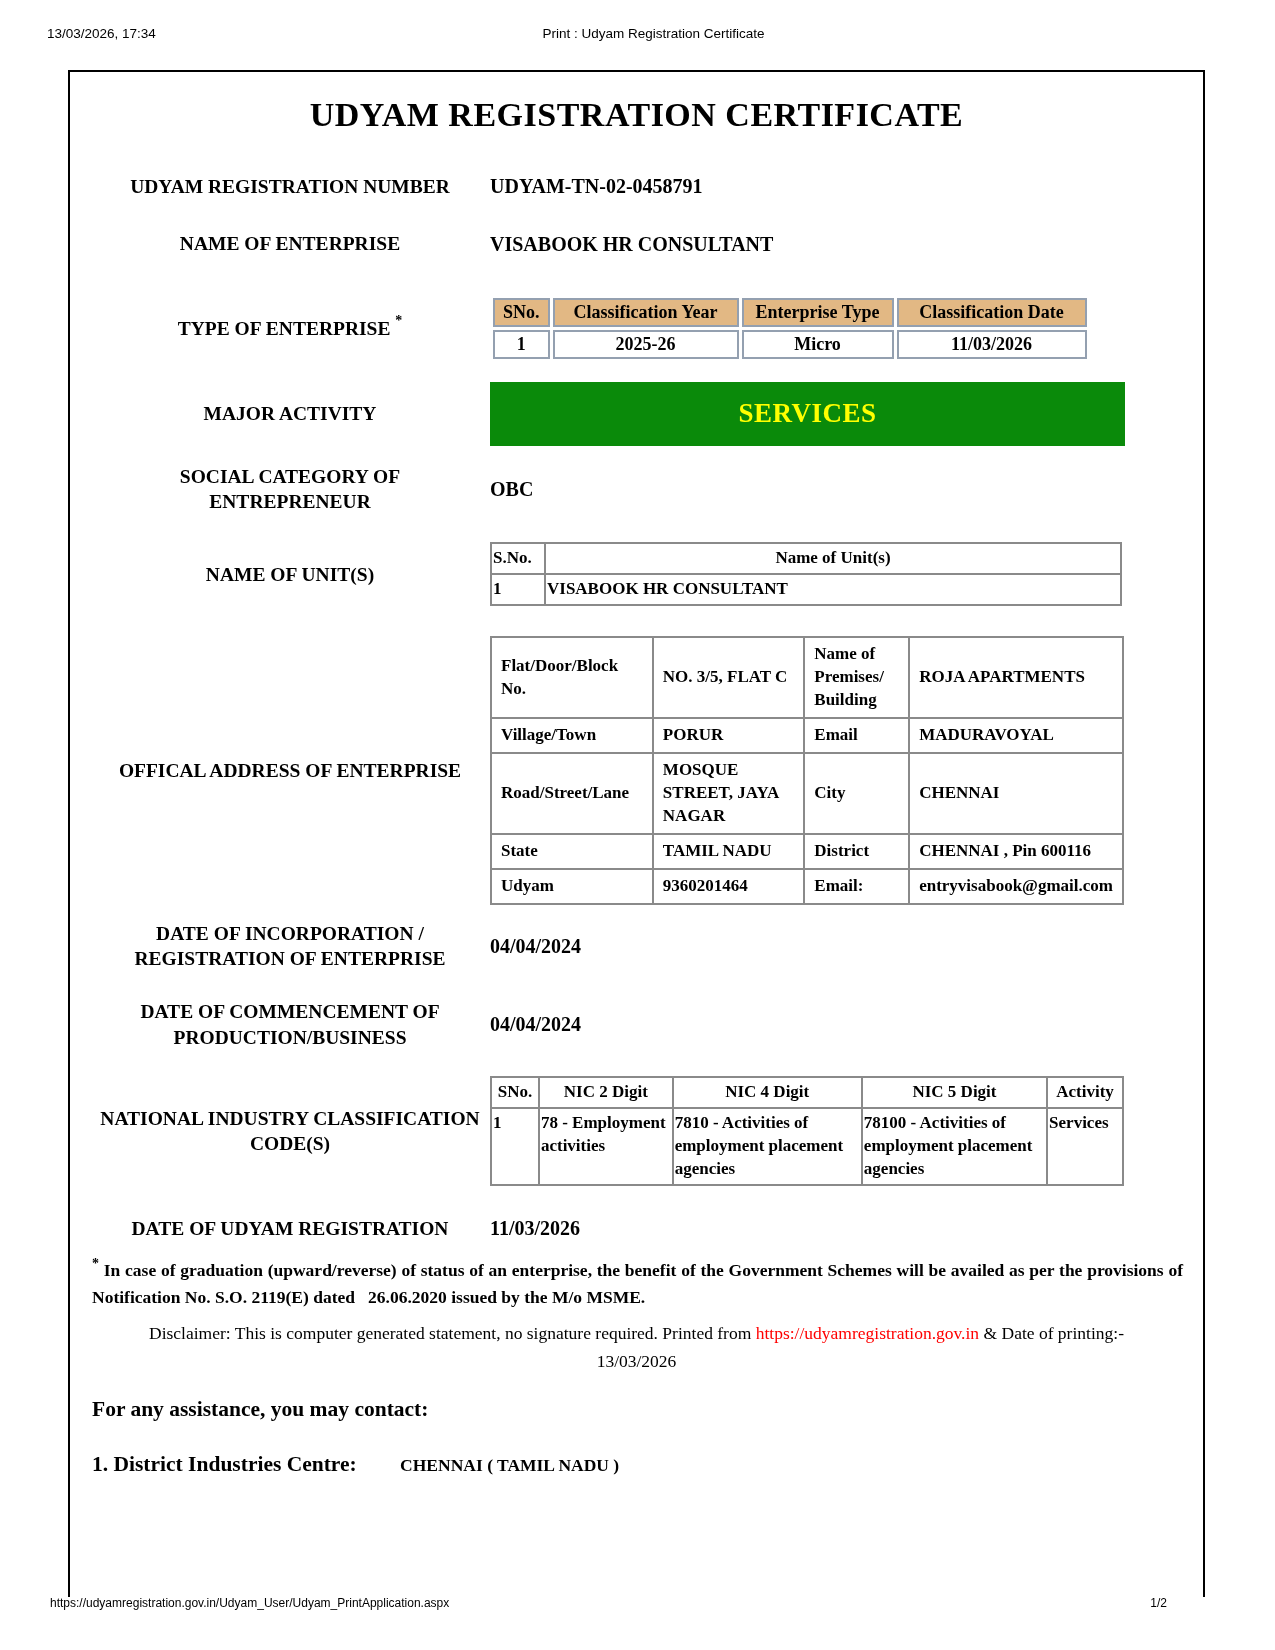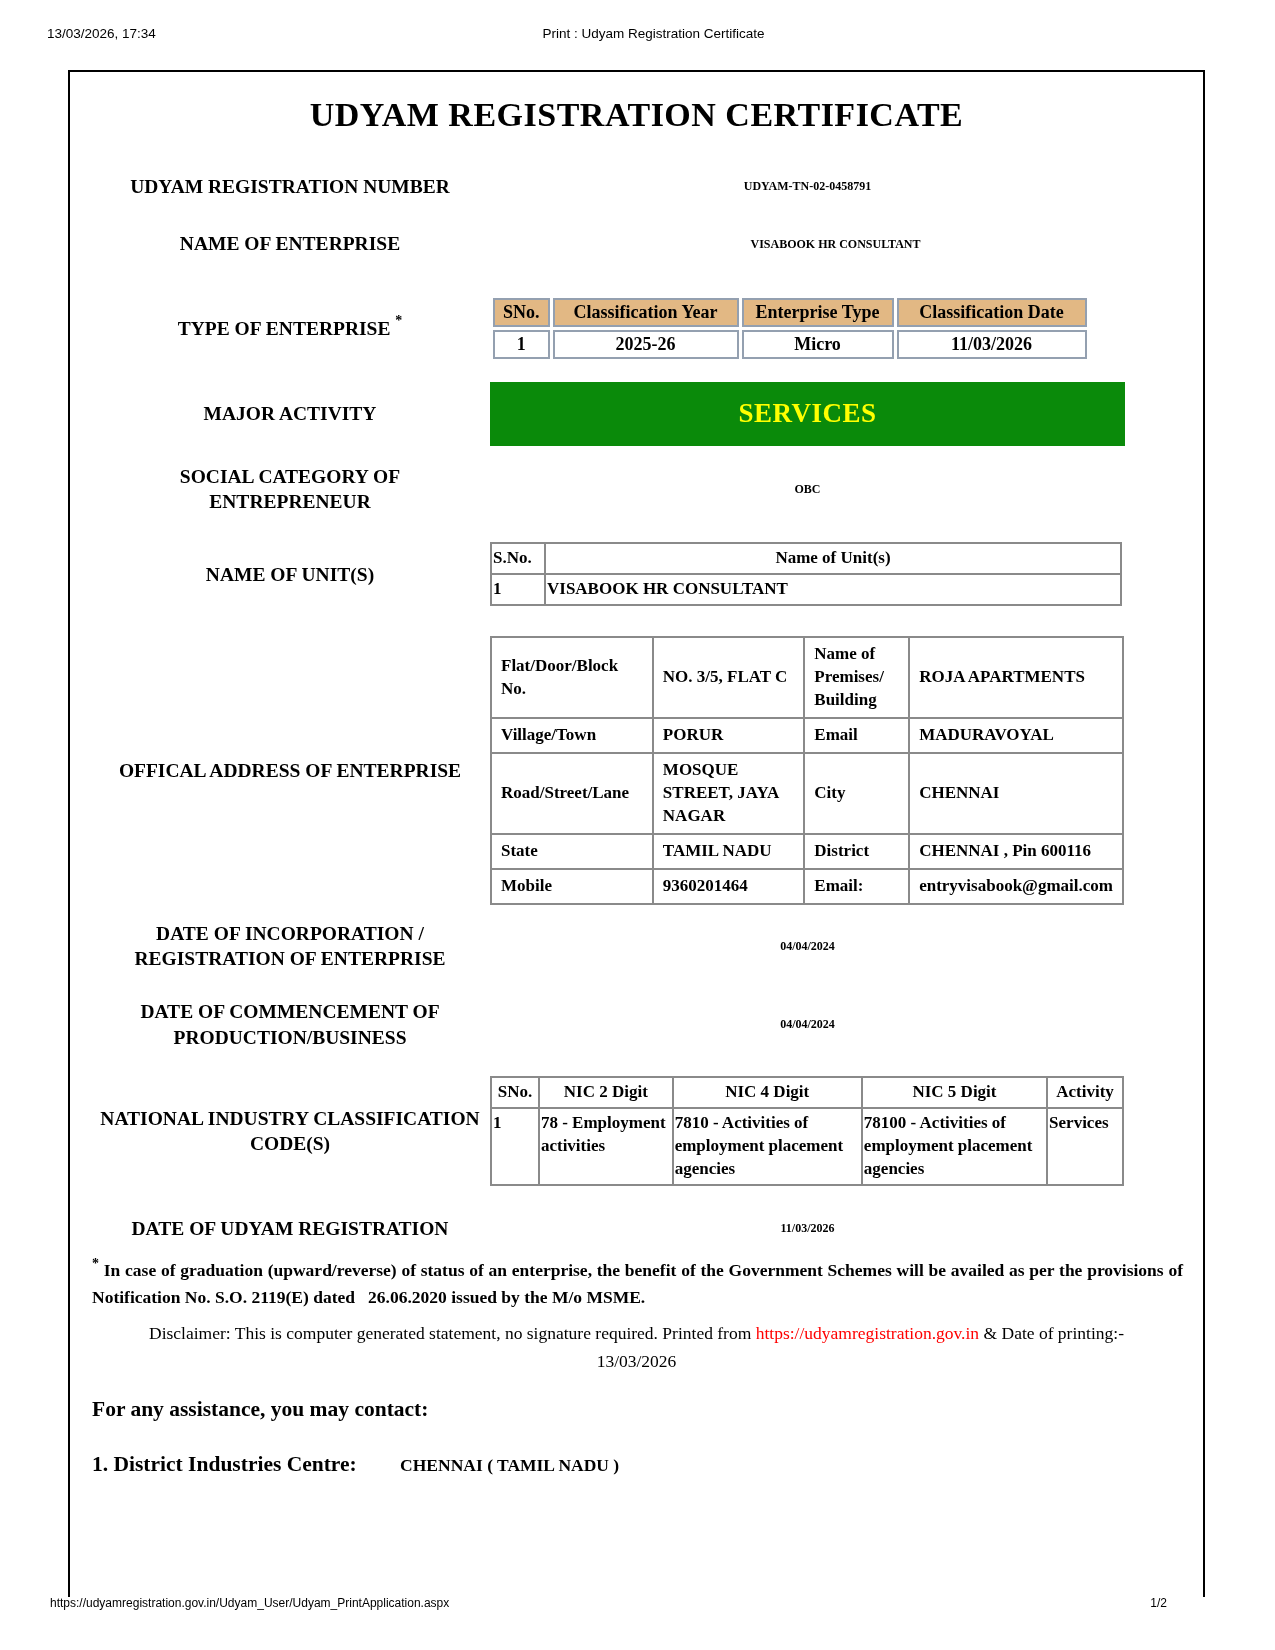--- a/index.html
+++ b/index.html
@@ -18,26 +18,26 @@
 
   
   .cert-box { position:absolute; left:68px; top:70px; width:1137px; height:1527px;
               border:2px solid #000; border-bottom:none; background:#fff; overflow:hidden; }
 
   .cert-title { margin-top:24px; text-align:center; font-size:34px; font-weight:bold; letter-spacing:.5px; }
 
   
   .row { display:grid; grid-template-columns:400px 635px; align-items:center; padding-left:20px; }
   .row .lbl { text-align:center; font-weight:bold; font-size:19.5px; line-height:1.3; padding:0 8px; }
-  .row .val { text-align:center; font-weight:bold; font-size:12px; }
+  .row .val { text-align:left; font-weight:bold; font-size:20px; }
   .row .cell { justify-self:start; }
   sup.star { font-size:14px; vertical-align:top; position:relative; top:-4px; }
 
   .mt-reg   { margin-top:40px; }
-  .mt-name  { margin-top:32px;gap:28px; }
+  .mt-name  { margin-top:32px; }
   .mt-type  { margin-top:38px; }
   .mt-act   { margin-top:20px; }
   .mt-soc   { margin-top:18px; }
   .mt-unit  { margin-top:28px; }
   .mt-addr  { margin-top:30px; }
   .mt-inc   { margin-top:16px; }
   .mt-comm  { margin-top:28px; }
   .mt-nic   { margin-top:26px; }
   .mt-udy   { margin-top:30px; }
 
@@ -183,21 +183,21 @@
           <td>City</td>
           <td>CHENNAI</td>
         </tr>
         <tr>
           <td>State</td>
           <td>TAMIL NADU</td>
           <td>District</td>
           <td>CHENNAI , Pin 600116</td>
         </tr>
         <tr>
-          <td>Mobile</td>
+          <td>Udyam</td>
           <td>9360201464</td>
           <td>Email:</td>
           <td>entryvisabook@gmail.com</td>
         </tr>
       </tbody>
         </table>
     </div>
   </div>
 
   <div class="row mt-inc">

